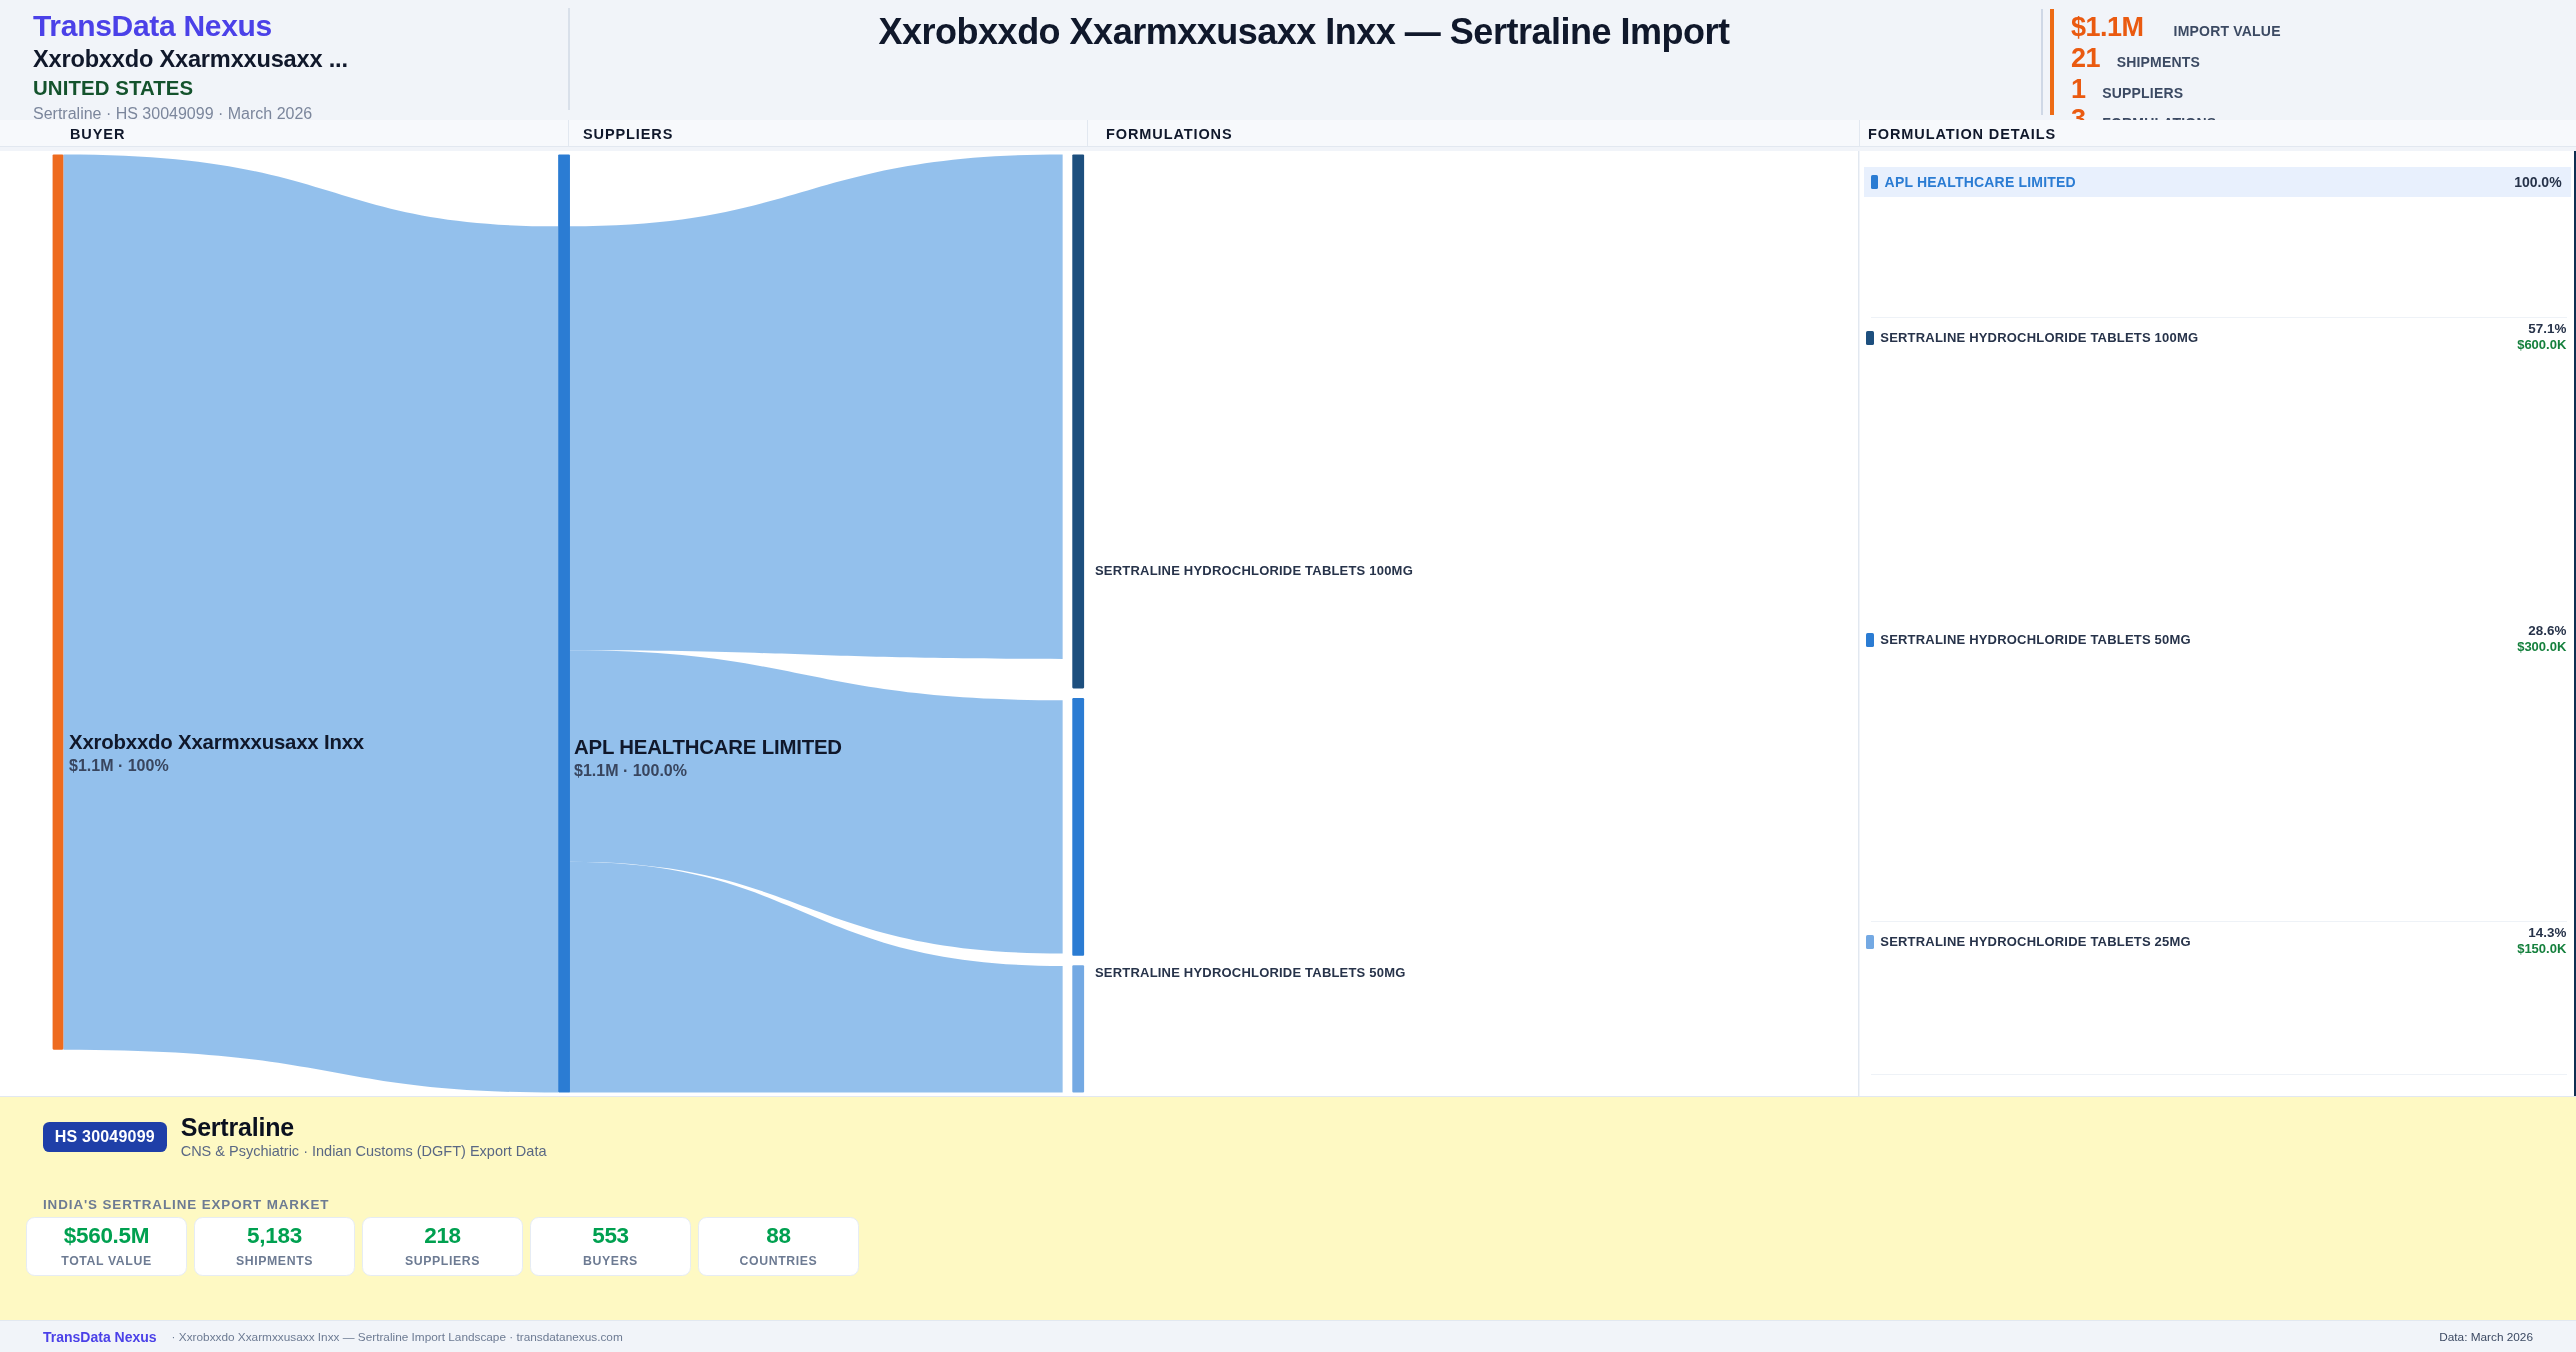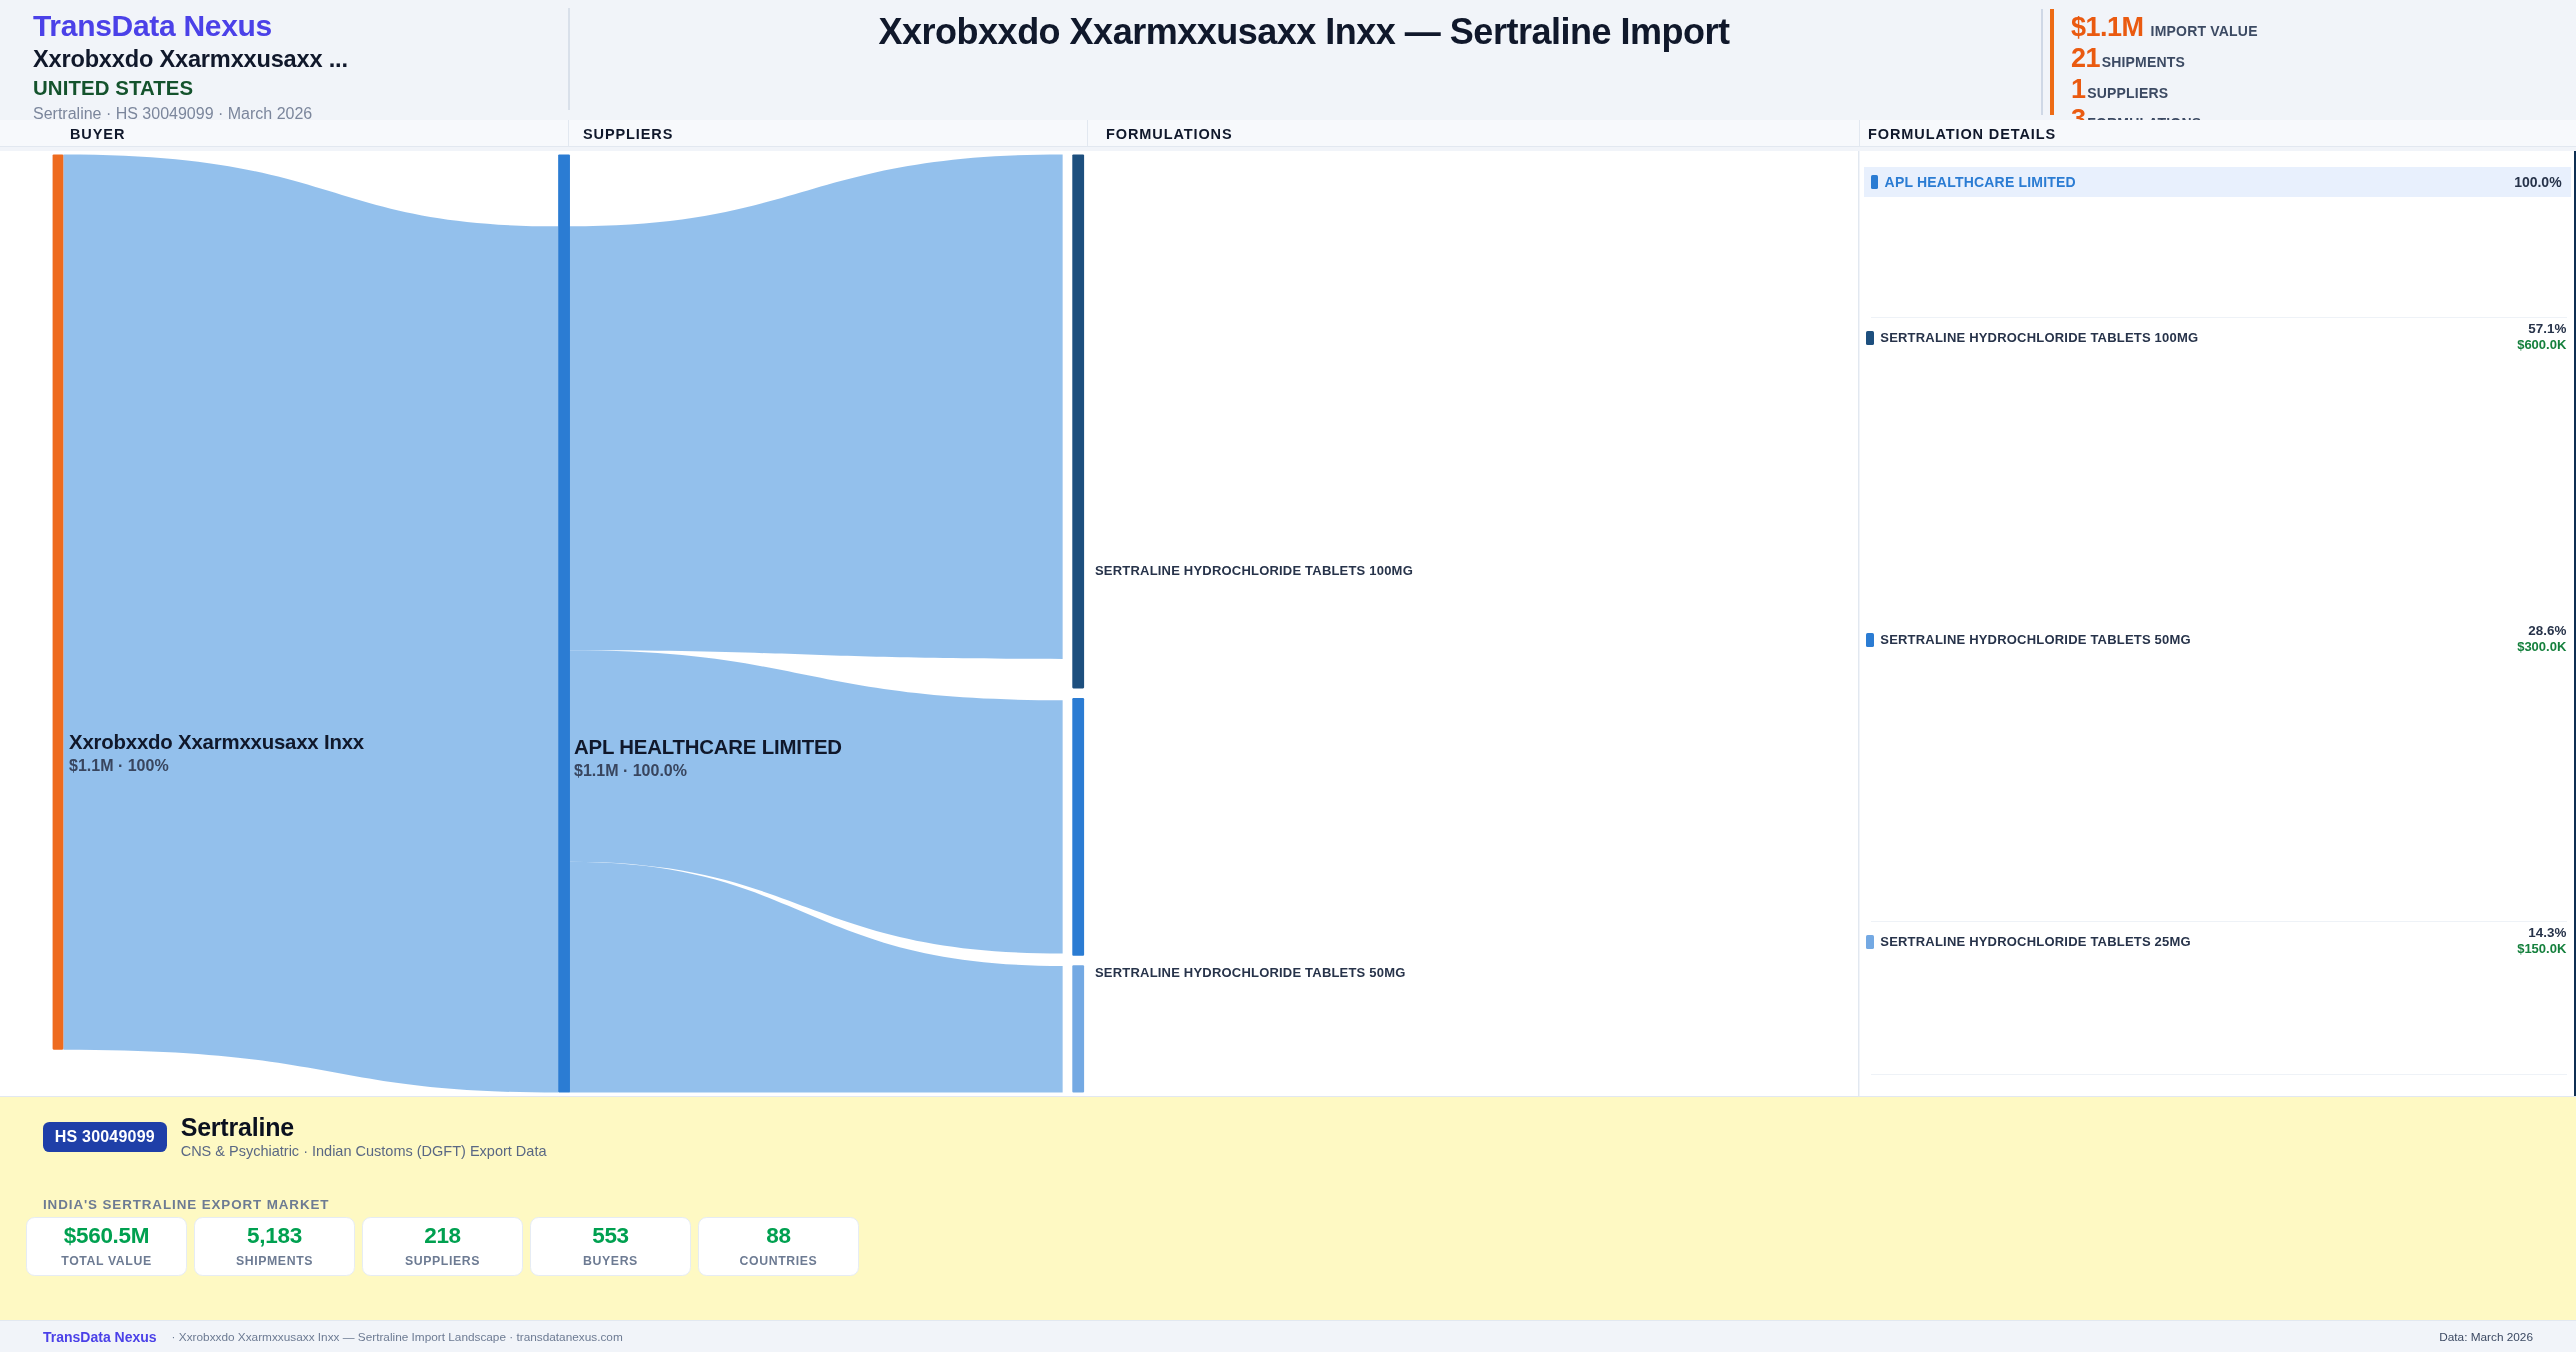--- a/index.html
+++ b/index.html
@@ -53,28 +53,28 @@
     width:537px; position:relative; padding:14px 0 0 32px;
   }
   .kpi-rule {
     position:absolute; left:10.7px; top:8.6px; width:4.3px; height:106px;
     background:#ed6b16;
   }
   .kpi-rule2 {
     position:absolute; left:2.1px; top:8.6px; width:2.1px; height:106px;
     background:#cfd8e6;
   }
-  .kpi-row { display:flex; align-items:baseline; margin-bottom:3.8px; }
+  .kpi-row { display:flex; align-items:baseline; margin-bottom:3.8px;gap:15px; }
   .kpi-val {
     font-size:27px; font-weight:bold; color:#ea5a10; letter-spacing:-0.5px;
     line-height:1;
   }
   .kpi-lbl {
     font-size:14px; font-weight:bold; color:#3c4a63; letter-spacing:0.2px;
-    margin-left:7px;
+    margin-left:15px;
   }
   .kpi-lbl.tight { margin-left:1.6px; }
 
   
   .colstrip {
     position:absolute; left:0; top:120px; width:2576px; height:27px;
     background:#f7f9fc; border-bottom:1.1px solid #e2e8f0;
   }
   .colstrip .ch {
     position:absolute; top:6.4px;

